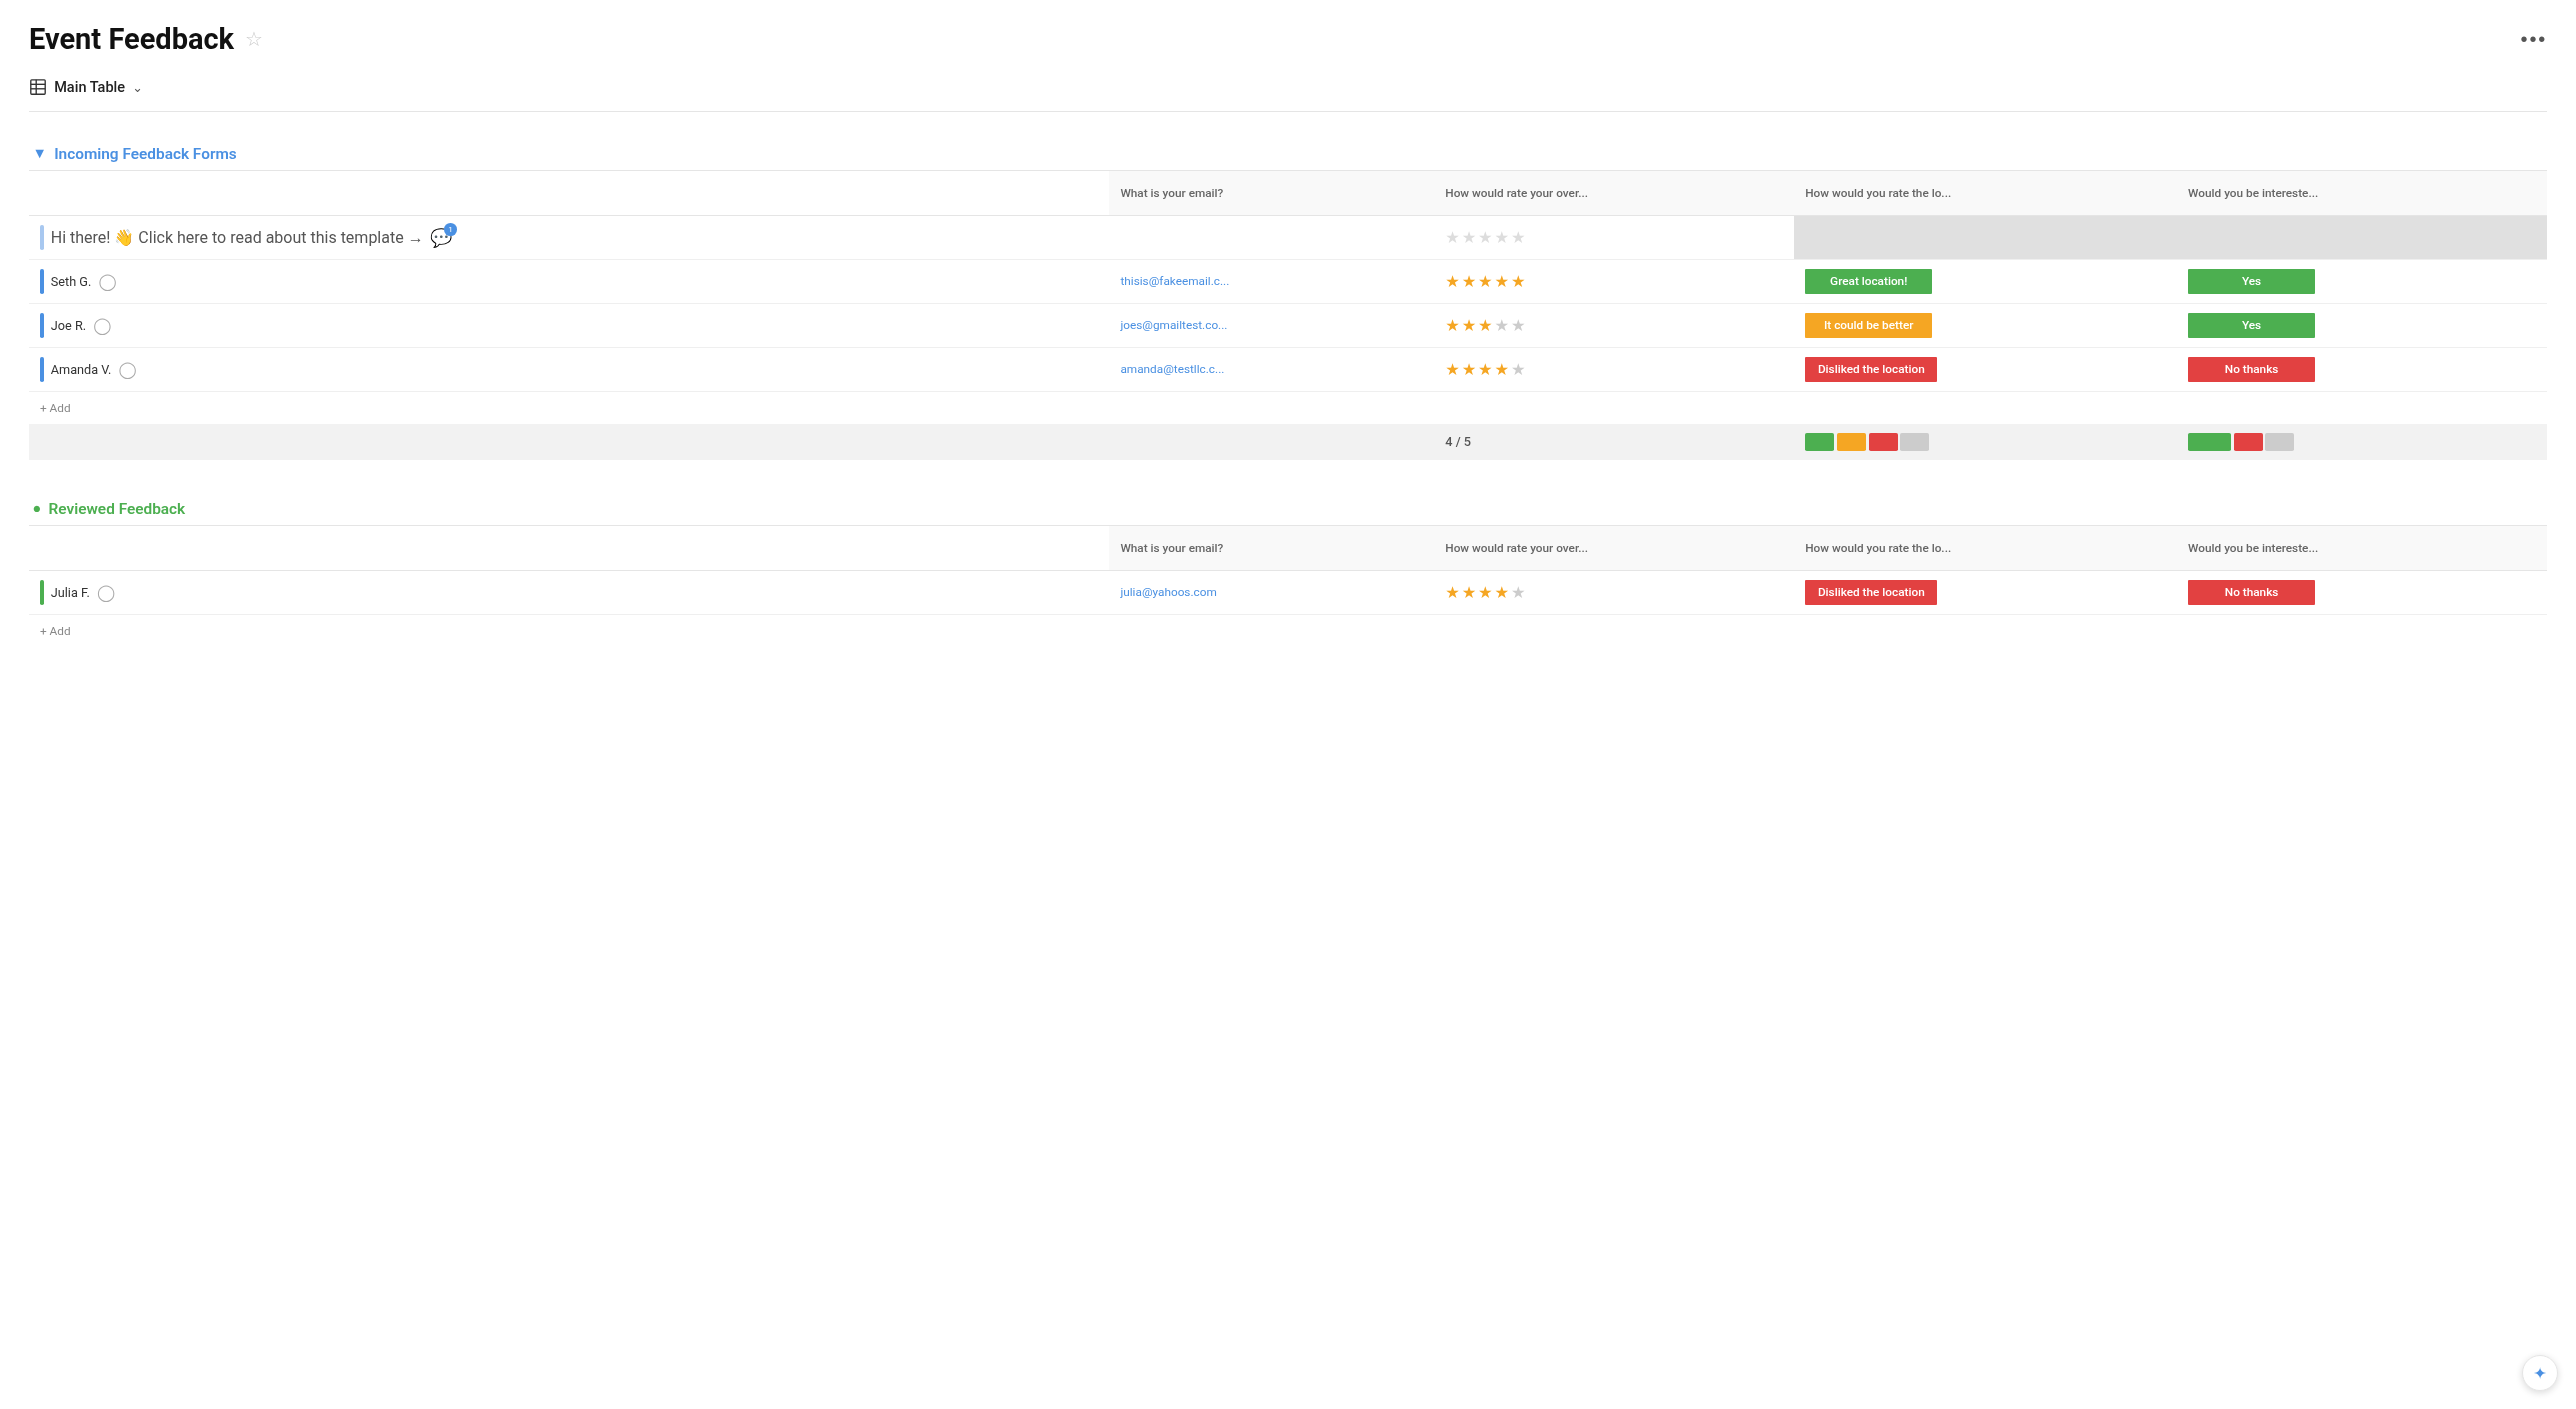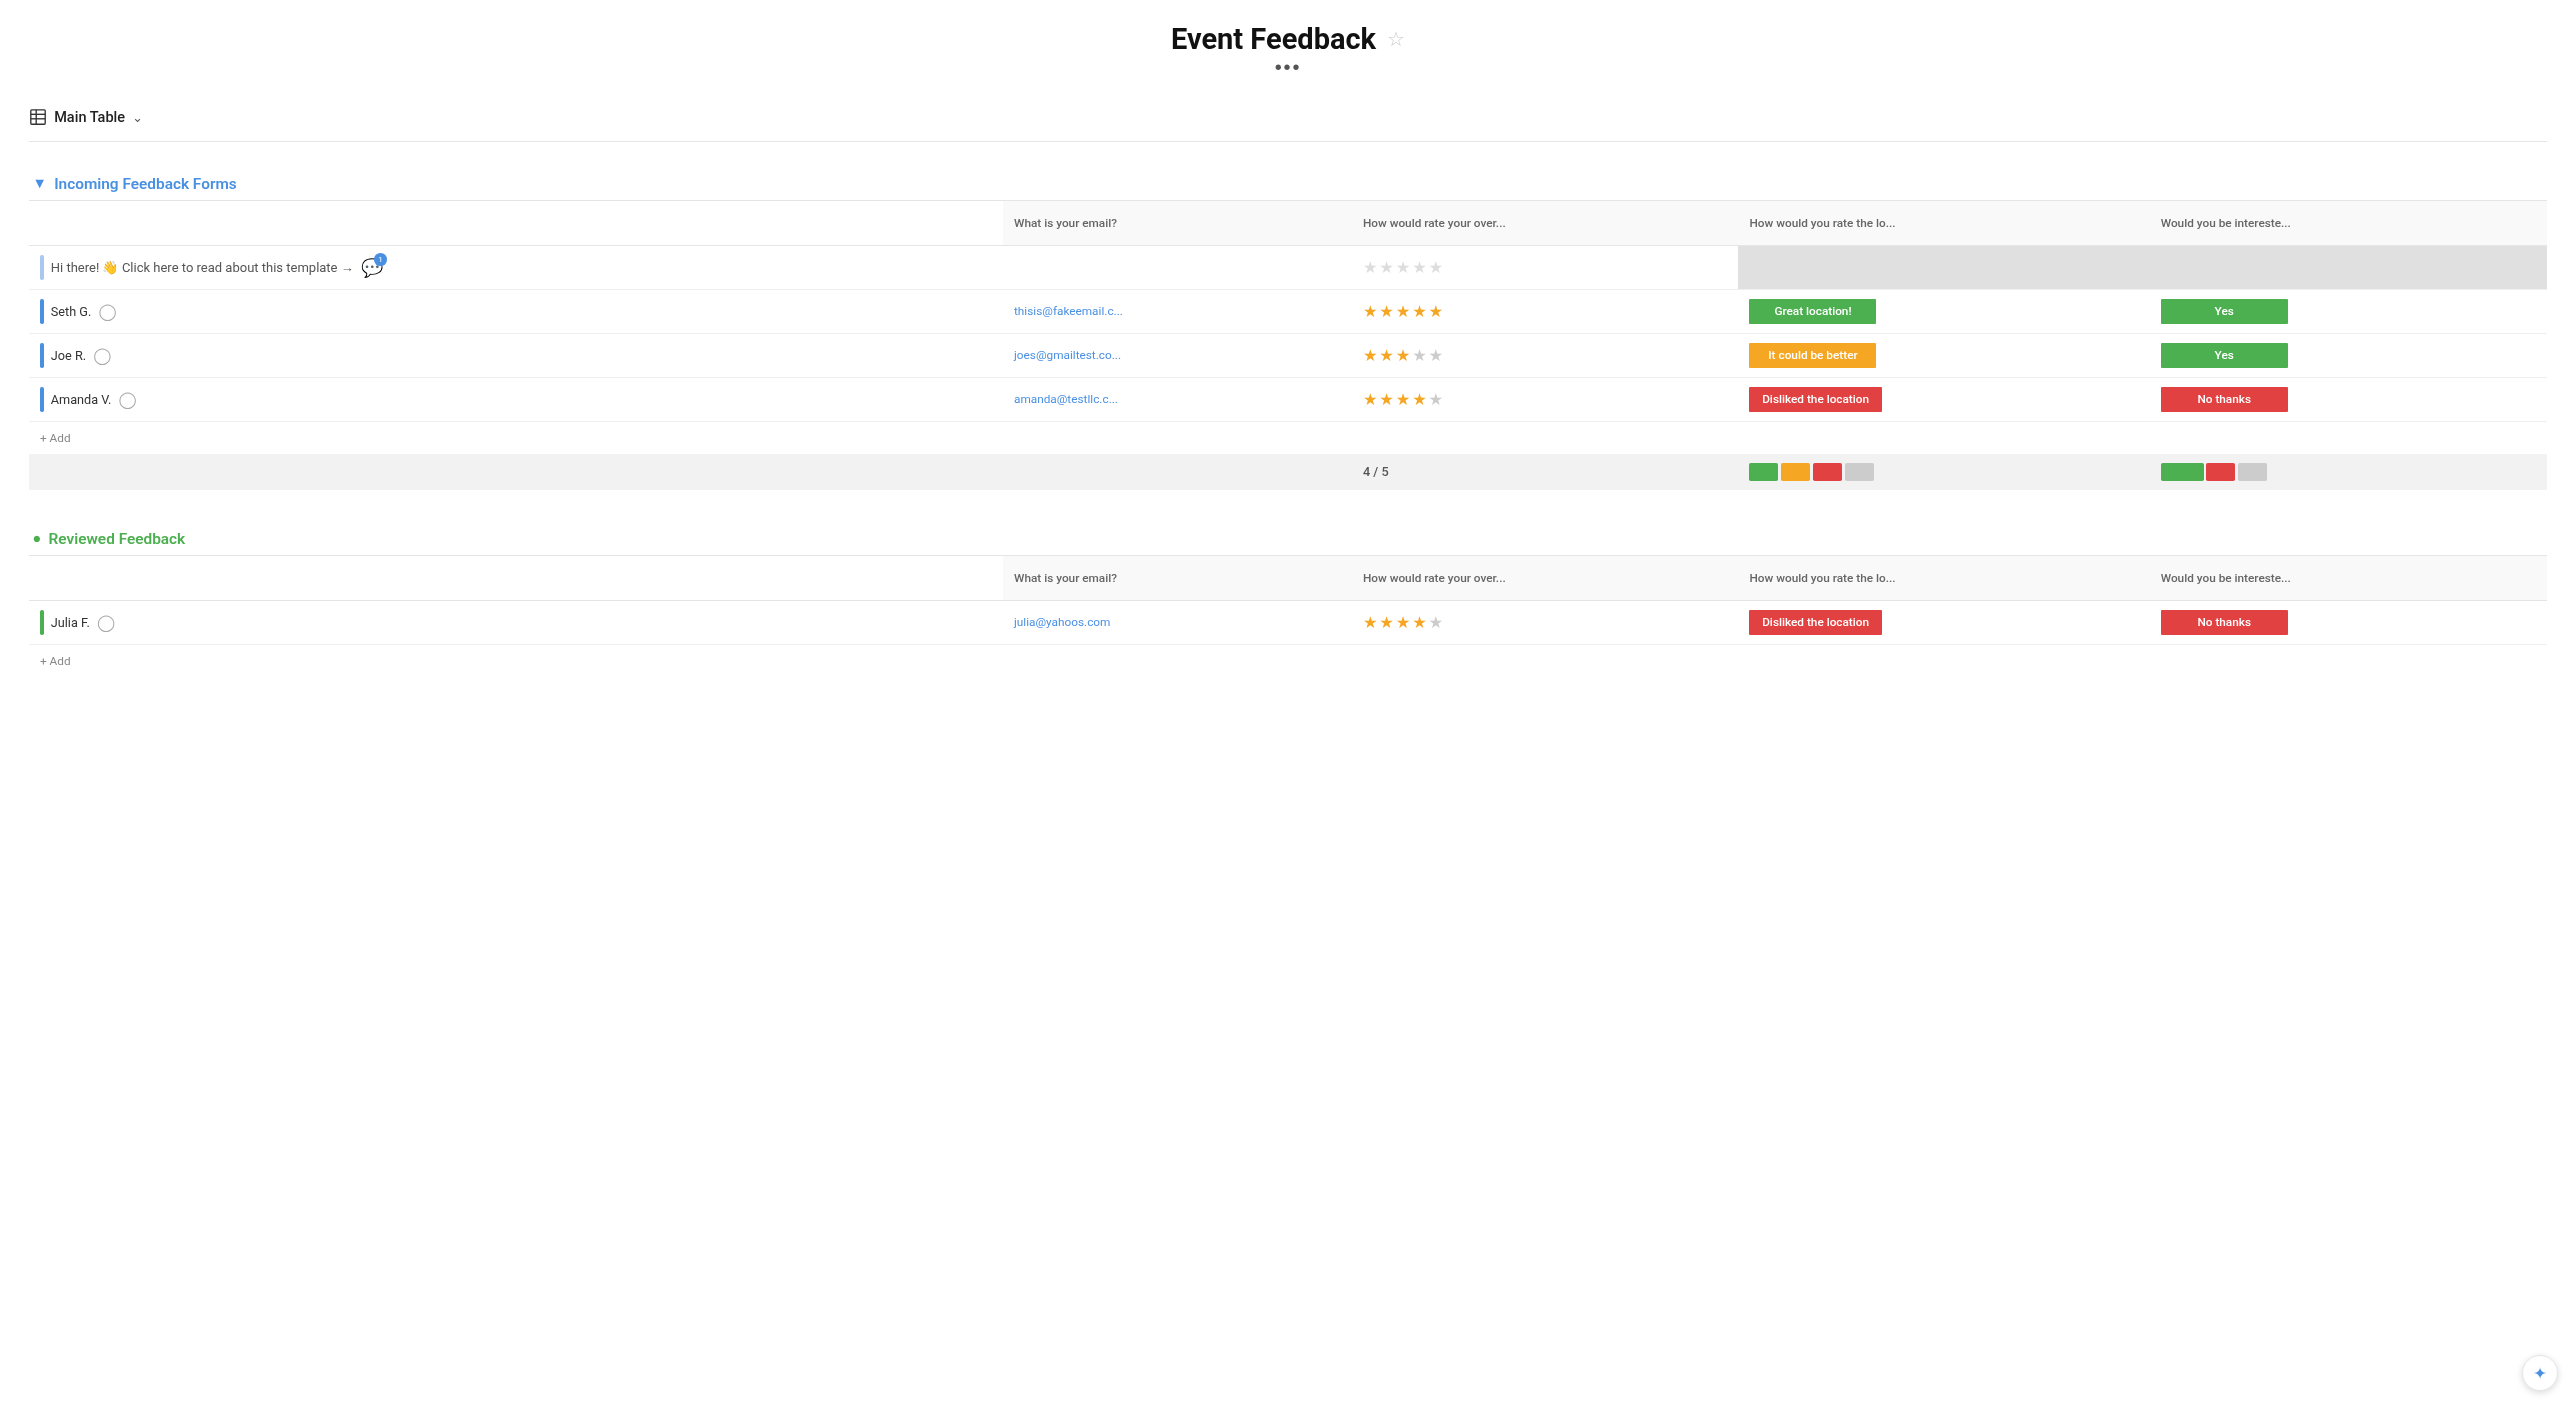--- a/index.html
+++ b/index.html
@@ -11,22 +11,21 @@
     }
     .page-container {
       padding: 22px 29px;
       max-width: 100%;
       overflow-x: auto;
     }
     .page-header {
       display: flex;
       align-items: center;
       justify-content: space-between;
-      margin-bottom: 29px;
-      flex-direction: column;
+      margin-bottom: 22px;
     }
     .page-title-area {
       display: flex;
       align-items: center;
       gap: 11px;
     }
     .page-title {
       font-size: 29px;
       font-weight: 700;
       color: #111;
@@ -154,21 +153,21 @@
       height: 25px;
       border-radius: 1.8px;
       background: #4CAF50;
     }
     .row-name {
       font-size: 12.7px;
       color: #333;
       font-weight: 400;
     }
     .template-row-text {
-      font-size: 13px;
+      font-size: 16px;
       color: #555;
     }
     .chat-icon {
       color: #aaa;
       font-size: 16.3px;
       cursor: pointer;
     }
     .chat-badge {
       position: absolute;
       top: -3.6px;

